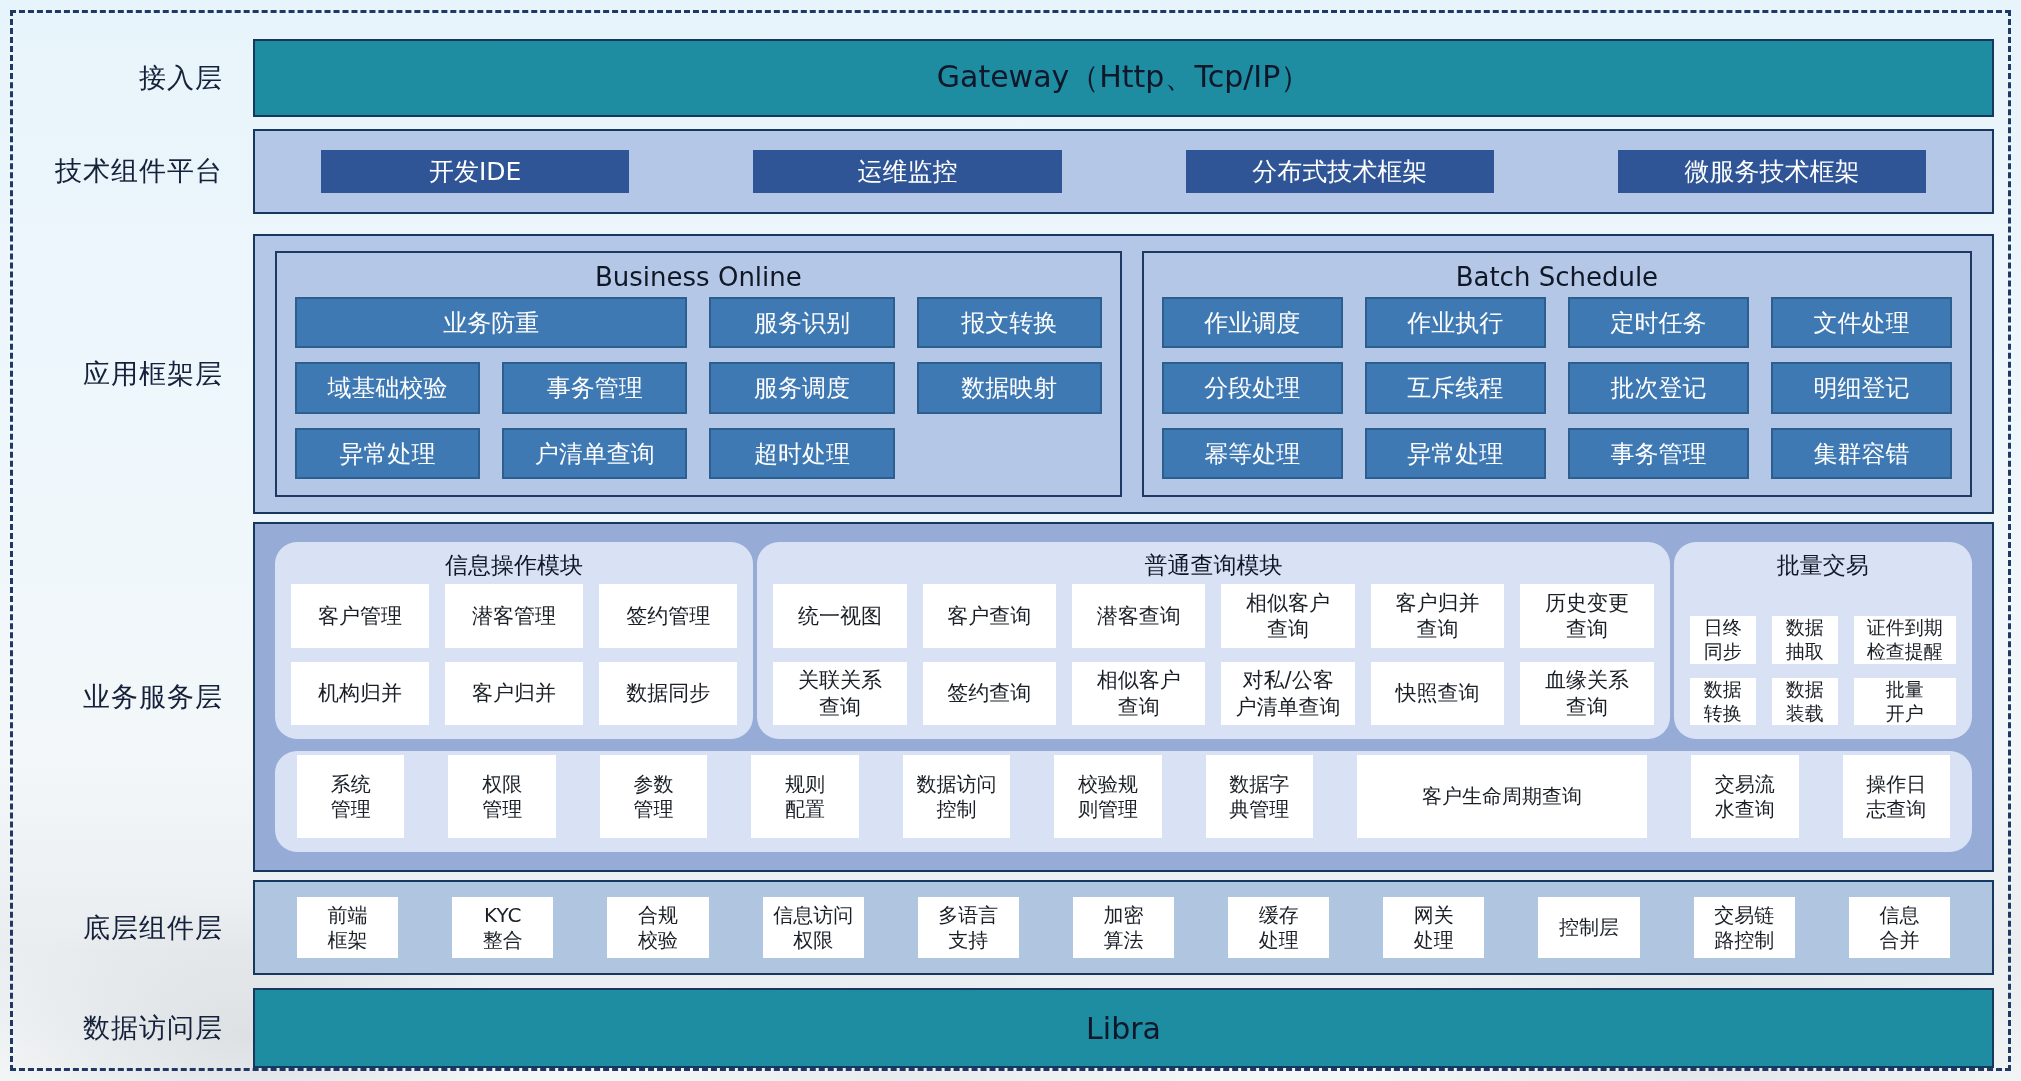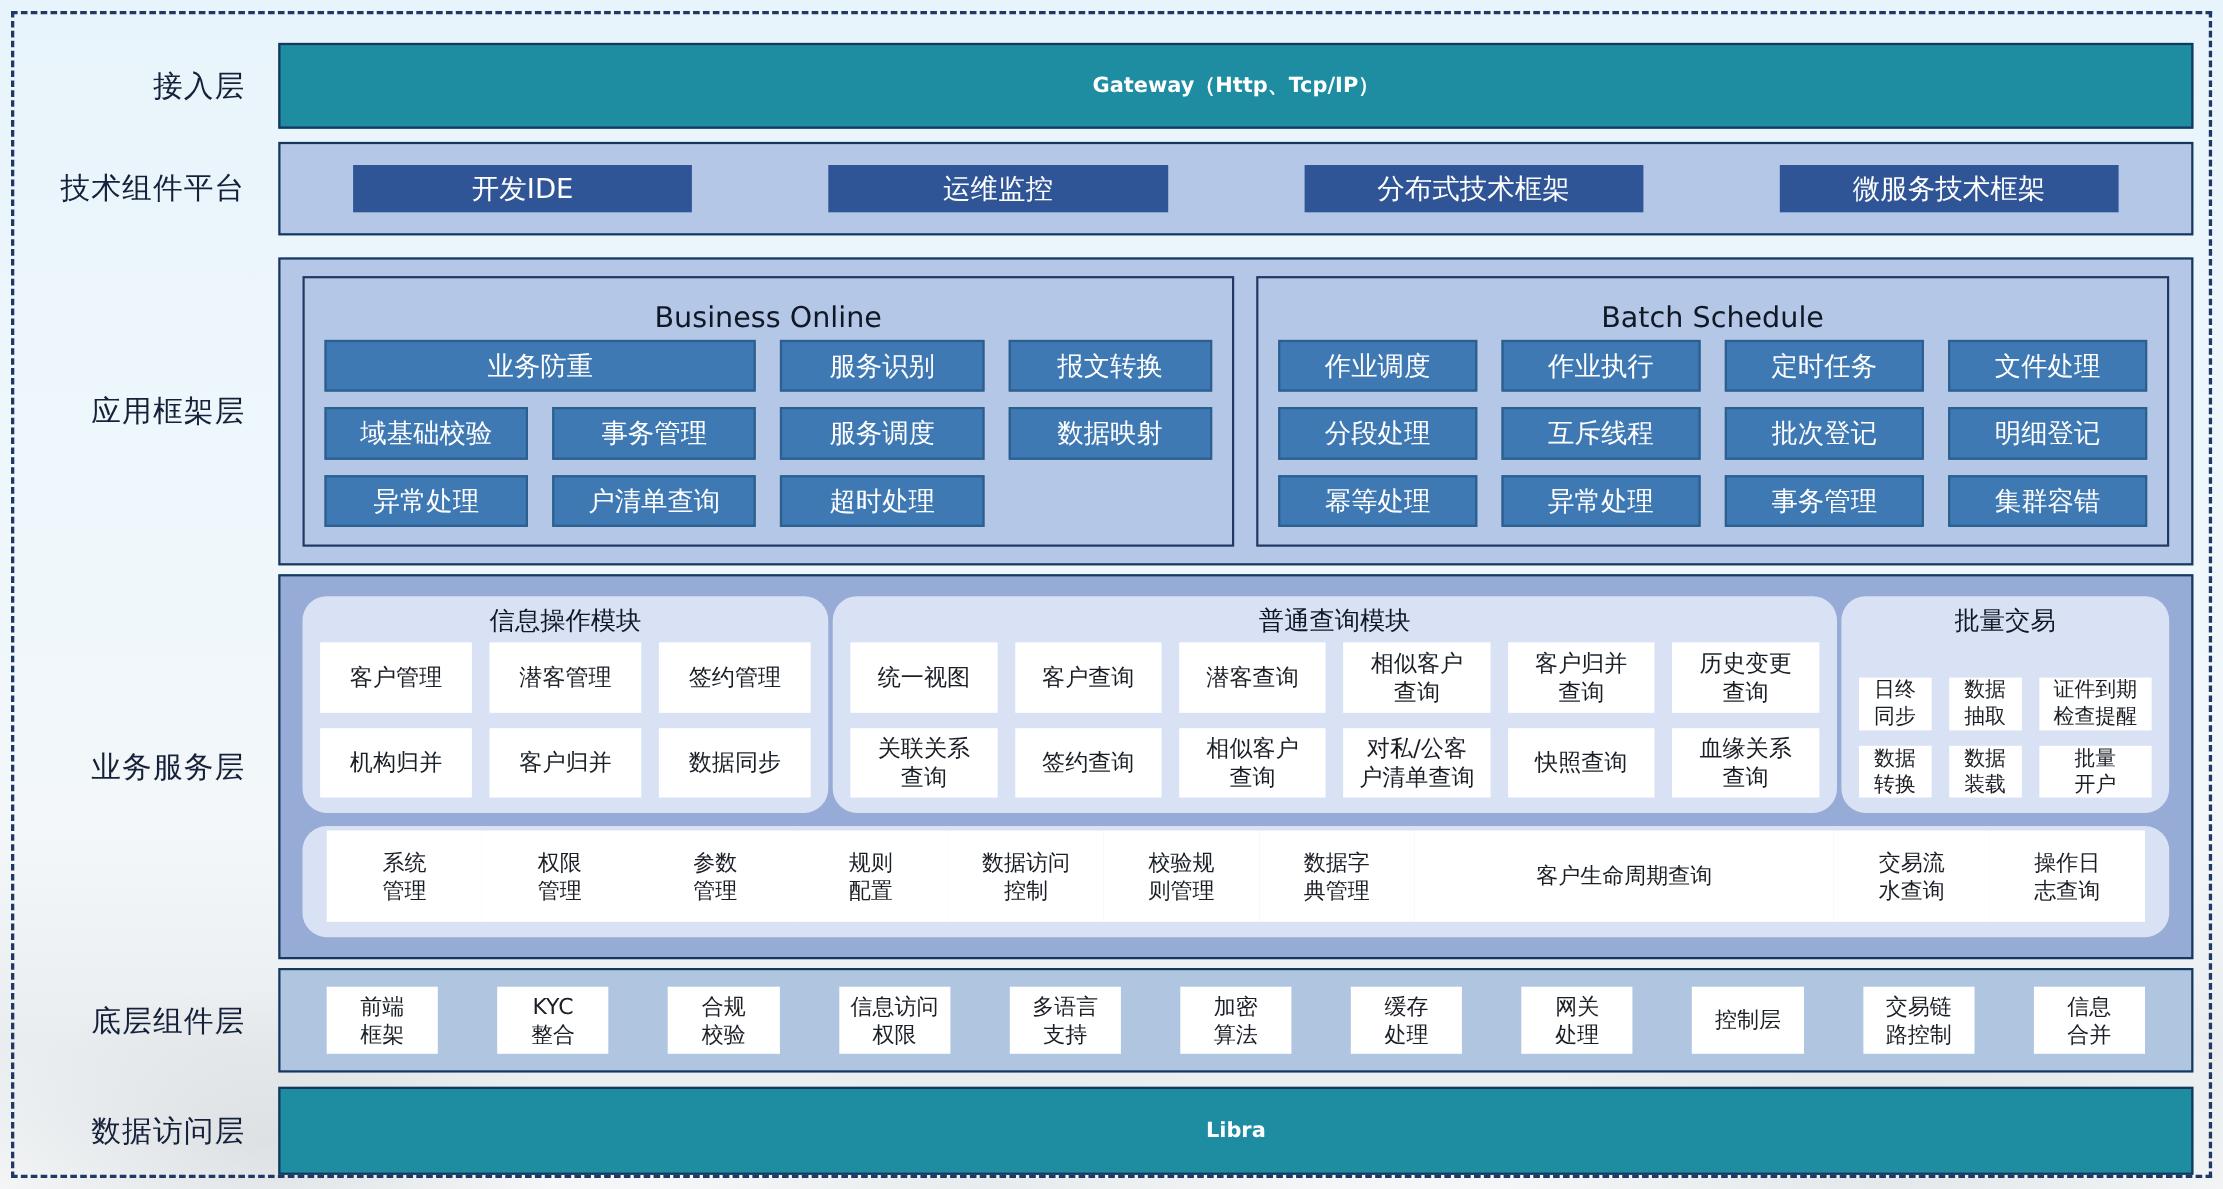--- a/index.html
+++ b/index.html
@@ -15,41 +15,41 @@
   .frame{
     position:absolute;inset:10px;border:3px dashed #1F3864;box-sizing:border-box;
     padding:26px 14px 0 0;display:flex;flex-direction:column;
   }
   .row{display:flex;align-items:stretch;}
   .label{
     flex:0 0 240px;display:flex;align-items:center;justify-content:flex-end;
     padding-right:30px;box-sizing:border-box;font-size:27px;color:#15213a;letter-spacing:1px;
   }
   .teal-bar{
-    flex:1;background:#1E8CA1;border:2px solid #16375E;color:#ffffff;
-    display:flex;align-items:center;justify-content:center;font-size:19px;font-weight:bold;
+    flex:1;background:#1E8CA1;border:2px solid #16375E;color:#0f172a;
+    display:flex;align-items:center;justify-content:center;font-size:30px;
   }
   .r1{height:78px;}
   .r2{height:86px;margin-top:12px;}
   .tech-panel{
     flex:1;background:#B4C7E7;border:2px solid #16375E;box-sizing:border-box;
     display:grid;grid-template-columns:repeat(4,1fr);column-gap:124px;padding:19px 66px;
   }
   .btn{
     background:#2F5597;color:#fff;display:flex;align-items:center;justify-content:center;
     font-size:25px;
   }
   .r3{height:282px;margin-top:20px;}
   .fw-panel{
     flex:1;background:#B4C7E7;border:2px solid #16375E;box-sizing:border-box;
     display:grid;grid-template-columns:1.02fr 1fr;gap:20px;padding:15px 20px;
   }
   .subbox{
     border:2px solid #203864;background:#B4C7E7;display:flex;flex-direction:column;
-    padding:16px 18px 16px;box-sizing:border-box;
+    padding:4px 18px 16px;box-sizing:border-box;
   }
   .subtitle{text-align:center;font-size:26px;color:#101826;height:40px;line-height:40px;}
   .fw-grid{flex:1;display:grid;grid-template-columns:repeat(4,1fr);gap:14px 22px;}
   .fw-cell{
     background:#3E79B4;border:2px solid #2C5F8E;color:#fff;box-sizing:border-box;
     display:flex;align-items:center;justify-content:center;font-size:24px;
   }
   .wide{grid-column:1 / 3;}
   .r4{height:352px;margin-top:8px;}
   .svc-panel{
@@ -66,21 +66,21 @@
   .grid3{grid-template-columns:repeat(3,1fr);}
   .grid6{grid-template-columns:repeat(6,1fr);}
   .gridb{grid-template-columns:1fr 1fr 1.55fr;margin-top:32px;}
   .wcell{
     background:#ffffff;color:#1a1f26;display:flex;align-items:center;justify-content:center;
     text-align:center;font-size:21px;line-height:1.25;white-space:pre-line;
   }
   .gridb .wcell{font-size:19px;}
   .admin-card{flex:1;}
   .admin-grid{
-    flex:1;display:grid;grid-template-columns:repeat(7,1fr) 2.7fr 1fr 1fr;padding:0 6px;
+    flex:1;display:grid;grid-template-columns:repeat(7,1fr) 2.7fr 1fr 1fr;gap:44px;padding:0 6px;
   }
   .admin-grid .wcell{font-size:20px;}
   .r5{height:96px;margin-top:8px;}
   .base-panel{
     flex:1;background:#AFC5E0;border:2px solid #16375E;box-sizing:border-box;
     display:grid;grid-template-columns:repeat(11,1fr);column-gap:54px;padding:15px 42px;
   }
   .base-panel .wcell{font-size:20px;}
   .r6{height:80px;margin-top:13px;}
 </style>

